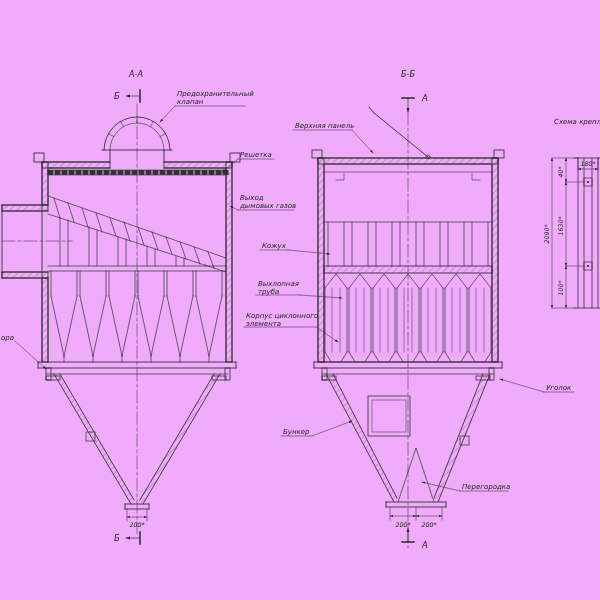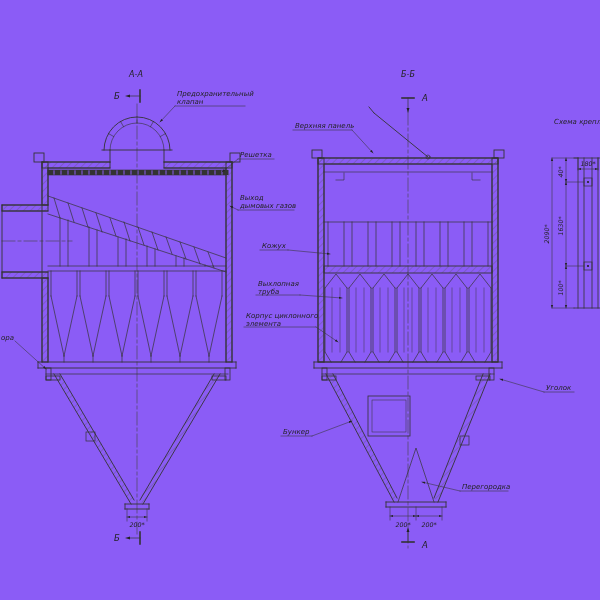--- a/index.html
+++ b/index.html
@@ -1,18 +1,18 @@
 <!DOCTYPE html>
 <html><head>
 <meta charset="utf-8">
 <style>
   * { box-sizing: border-box; }
   html, body { margin: 0; padding: 0; background: #fff; }
   #stage {
-    width: 600px; height: 600px; position: relative; background: #8b5cf6;
+    width: 600px; height: 600px; position: relative; background: #f0abfc;
     font-family: "DejaVu Sans", sans-serif; overflow: hidden; text-decoration: underline;
   }
   svg { display: block; }
   text {
     font-family: "DejaVu Sans", sans-serif;
     font-style: italic;
     fill: #222;
   }
   .ttl  { font-size: 8px; }
   .mark { font-size: 8.5px; }

